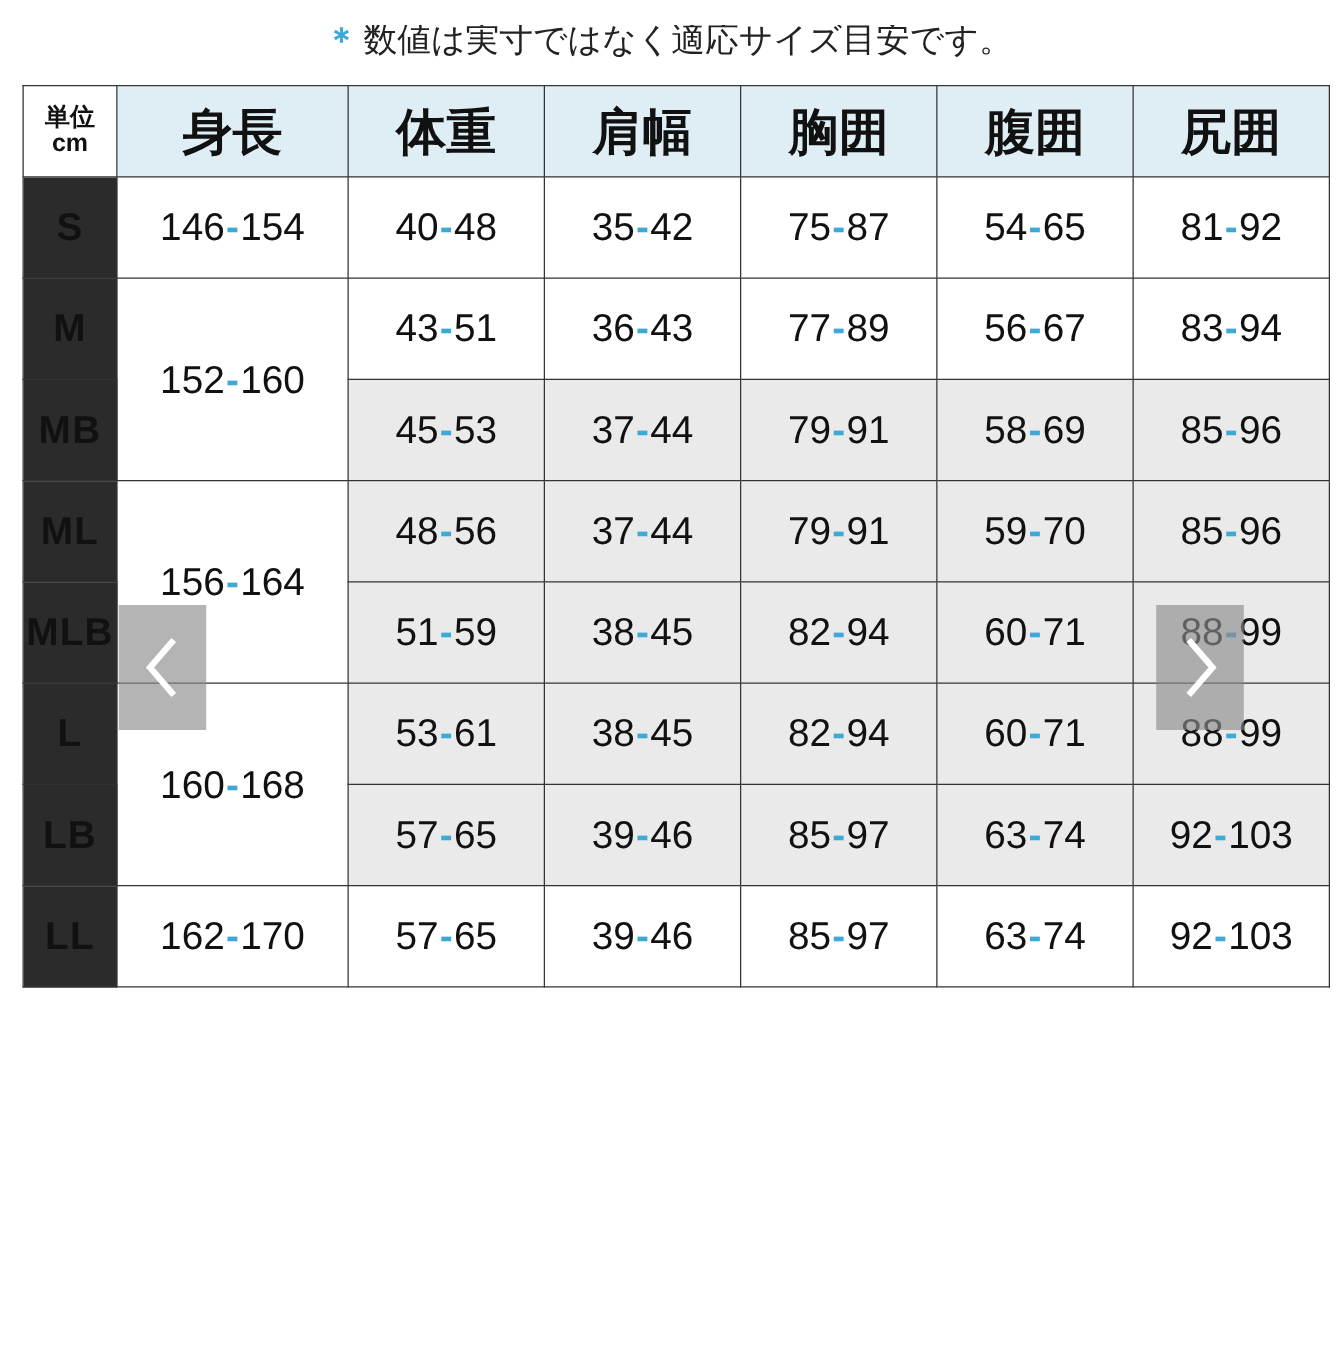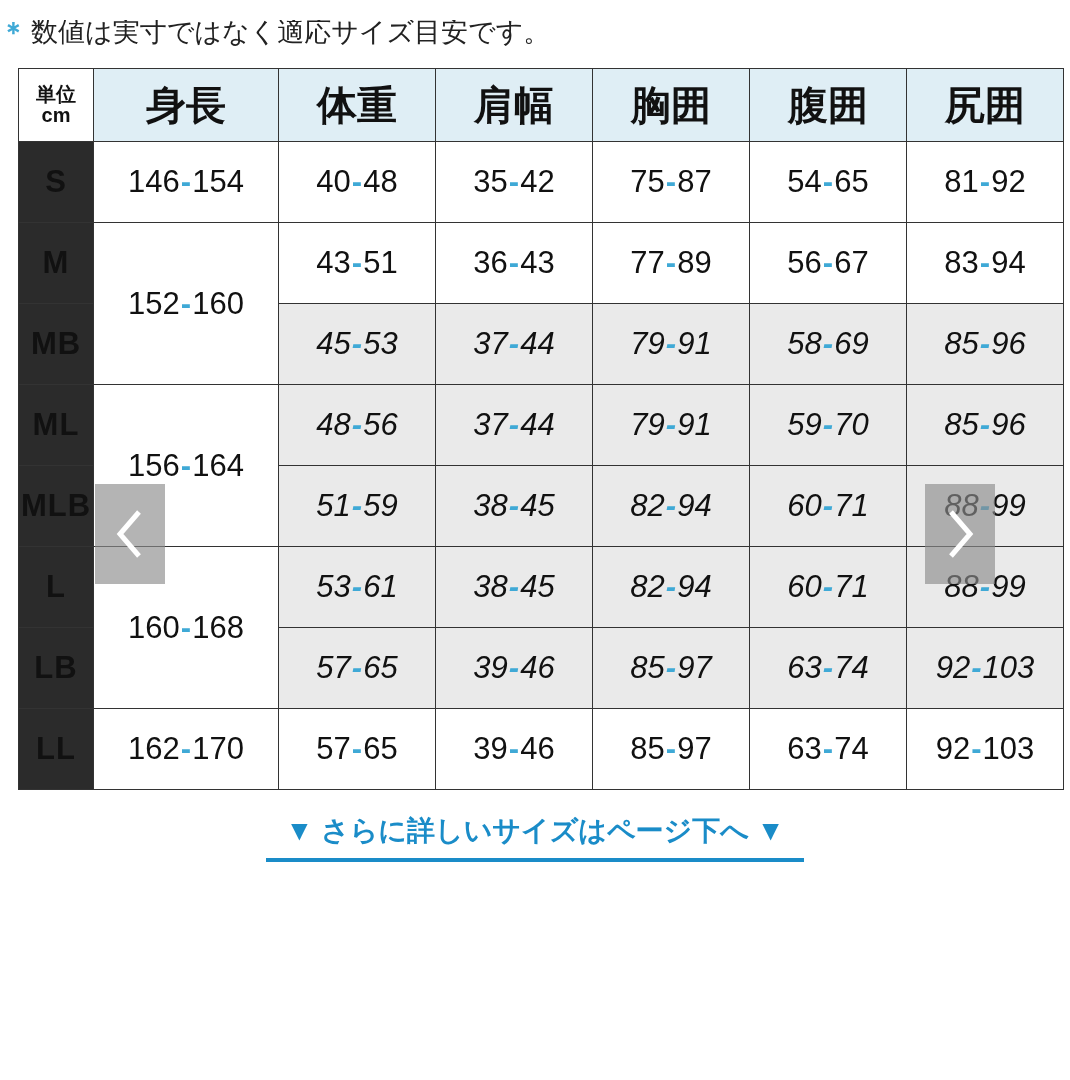--- a/index.html
+++ b/index.html
@@ -23,20 +23,21 @@
   .title {
     text-align: center;
     font-size: 49px;
     font-weight: bold;
     letter-spacing: 2px;
     color: #111;
     margin: 18px 0 0 0;
     white-space: nowrap;
   }
   .subtitle {
+    text-align: center;
     font-size: 27px;
     color: #222;
     margin-top: 14px;
     white-space: nowrap;
   }
   .subtitle .star {
     color: #3fa9d6;
     font-weight: bold;
     margin-right: 4px;
   }
@@ -96,21 +97,21 @@
   }
   td.hspan {
     background: #ffffff;
     font-size: 31px;
   }
   .dash {
     color: #3fa9d6;
     font-weight: bold;
     padding: 0 1px;
   }
-  tr.altrow td.val { background: #eaeaea; font-style: italic; }
+  tr.altrow td.val { background: #eaeaea; }
   
   td.dotted-bottom { border-bottom: 2px dotted #cfcfcf; }
   td.dotted-top { border-top: 2px dotted #cfcfcf; }
 
   .footer {
     text-align: center;
     margin-top: 22px;
   }
   .footer .ftext {
     display: inline-block;
@@ -250,23 +251,20 @@
         <td class="val">162<span class="dash">-</span>170</td>
         <td class="val">57<span class="dash">-</span>65</td>
         <td class="val">39<span class="dash">-</span>46</td>
         <td class="val">85<span class="dash">-</span>97</td>
         <td class="val">63<span class="dash">-</span>74</td>
         <td class="val">92<span class="dash">-</span>103</td>
       </tr>
     </tbody>
   </table>
 
-  <div class="footer">
-    <div class="ftext">▼ さらに詳しいサイズはページ下へ ▼</div>
-  </div>
 
   <div class="arrow left">
     <span>
       <svg width="34" height="56" viewBox="0 0 34 56" aria-hidden="true">
         <polyline points="26,6 7,28 26,50" fill="none" stroke="#ffffff" stroke-width="5"></polyline>
       </svg>
     </span>
   </div>
   <div class="arrow right">
     <span>

